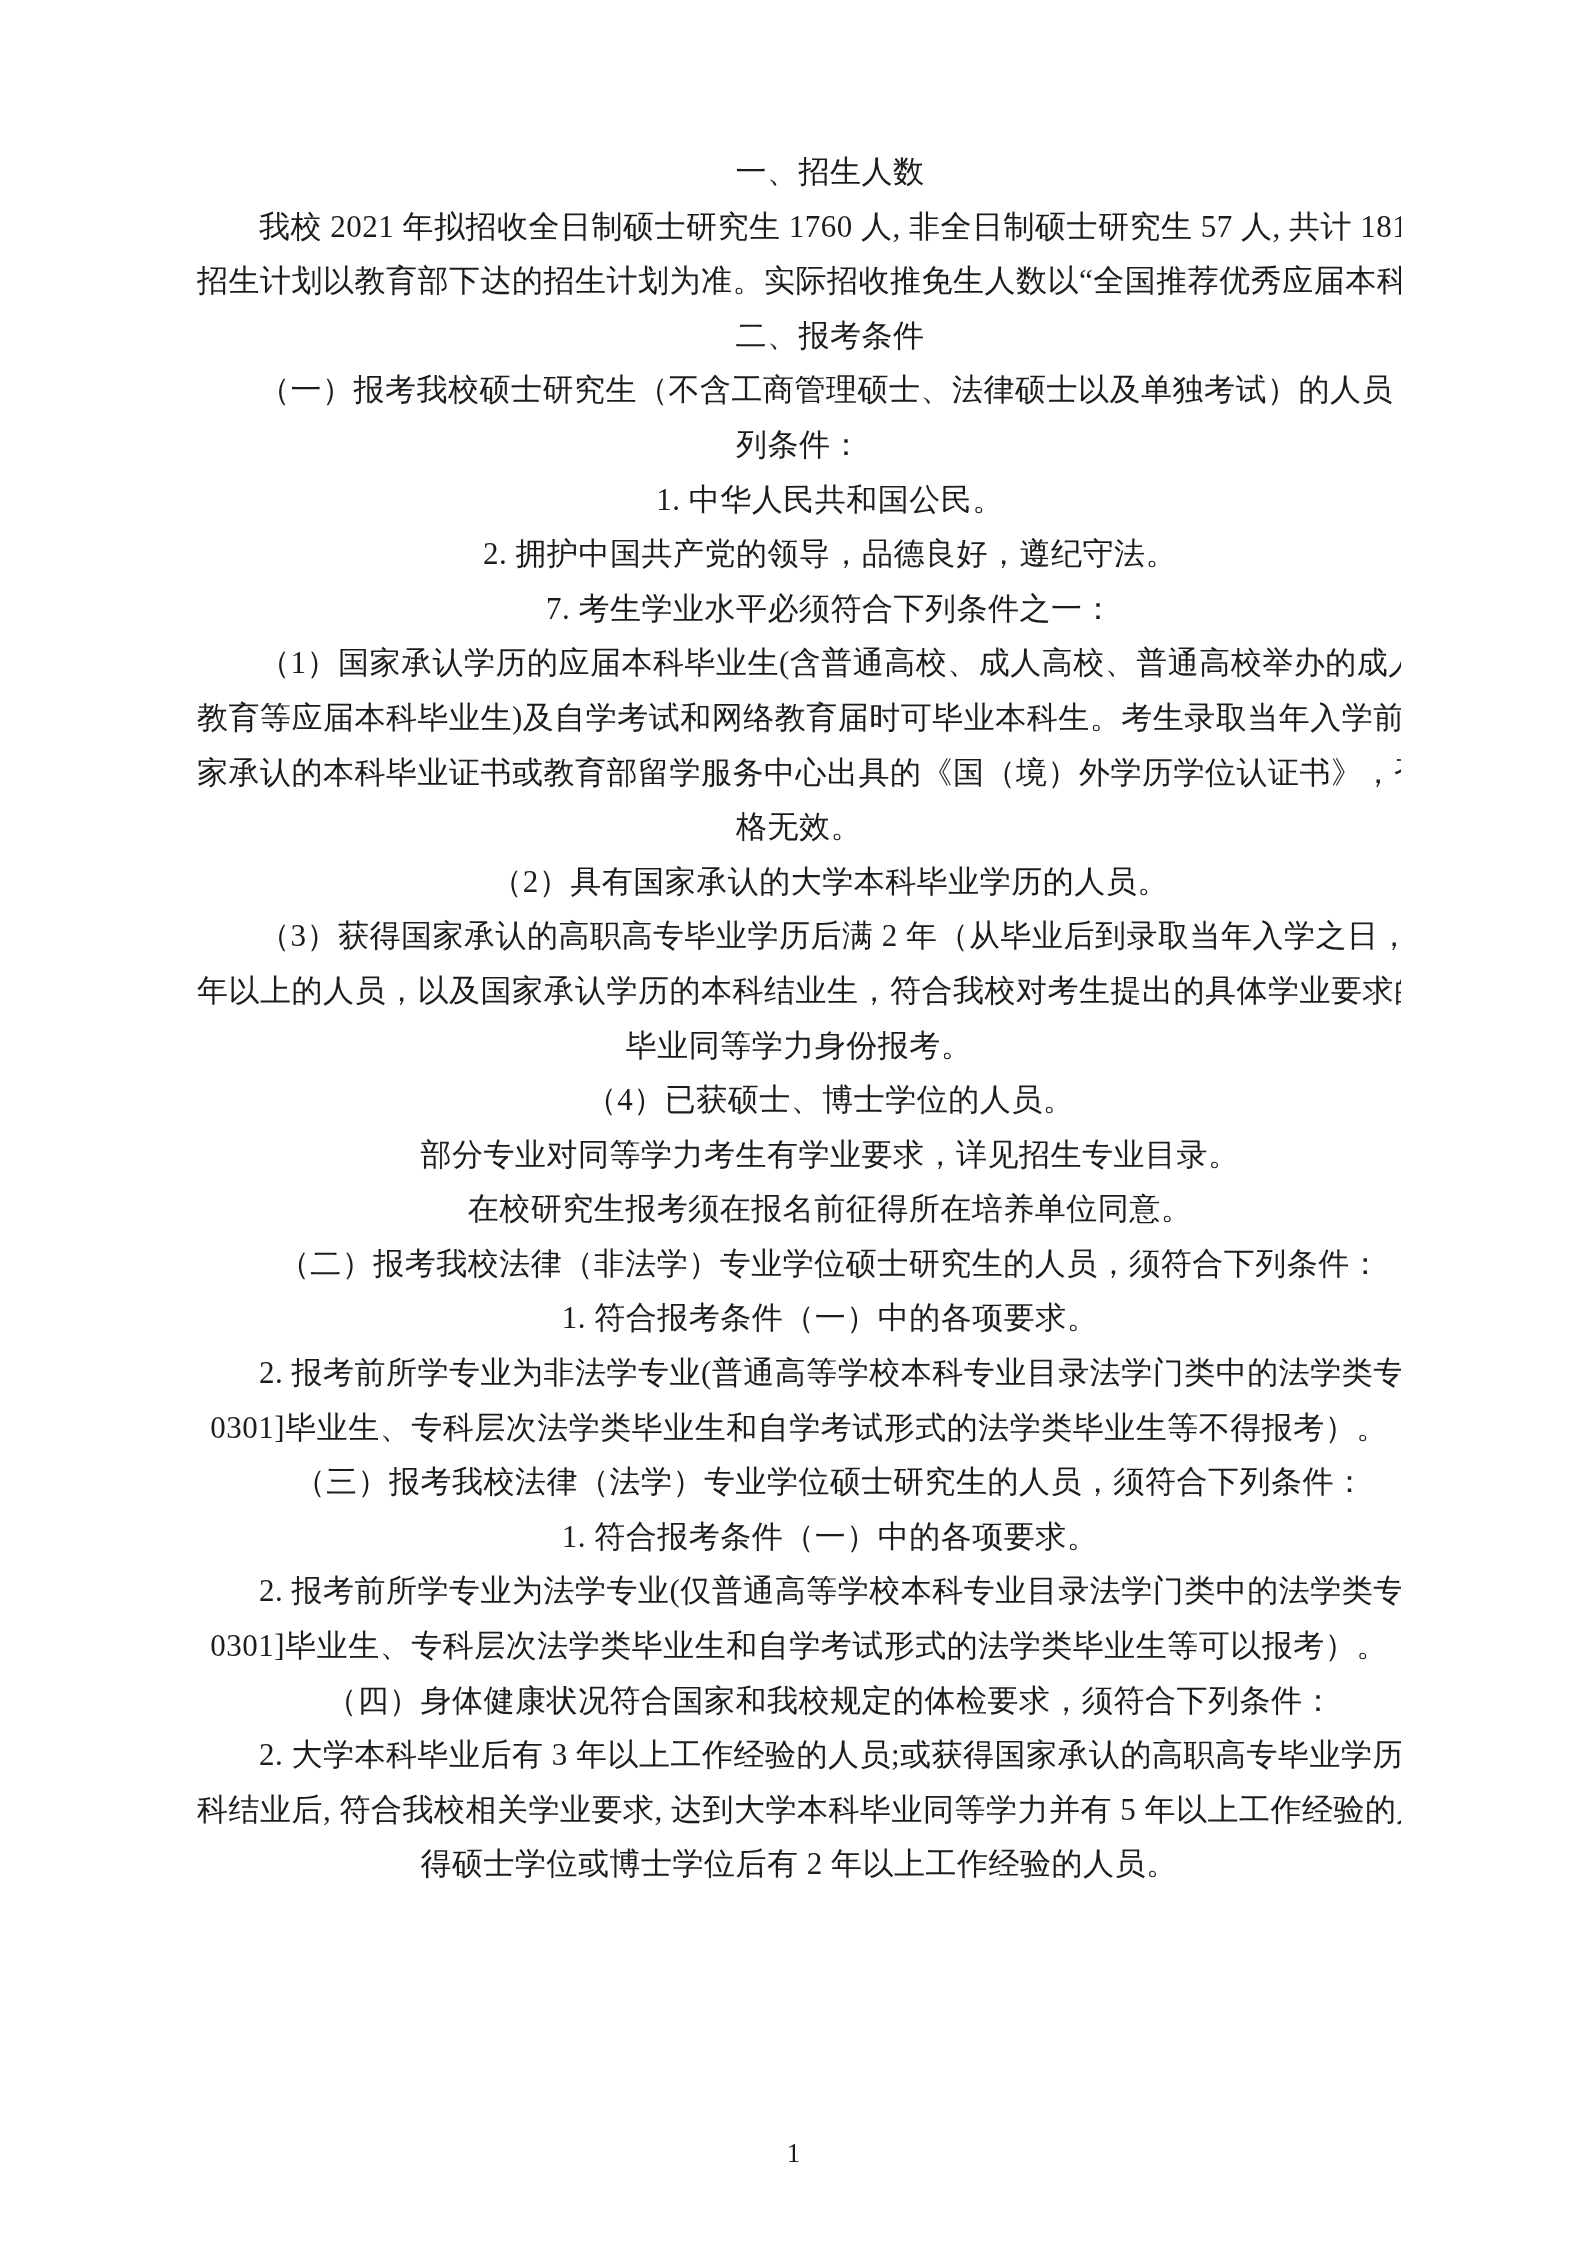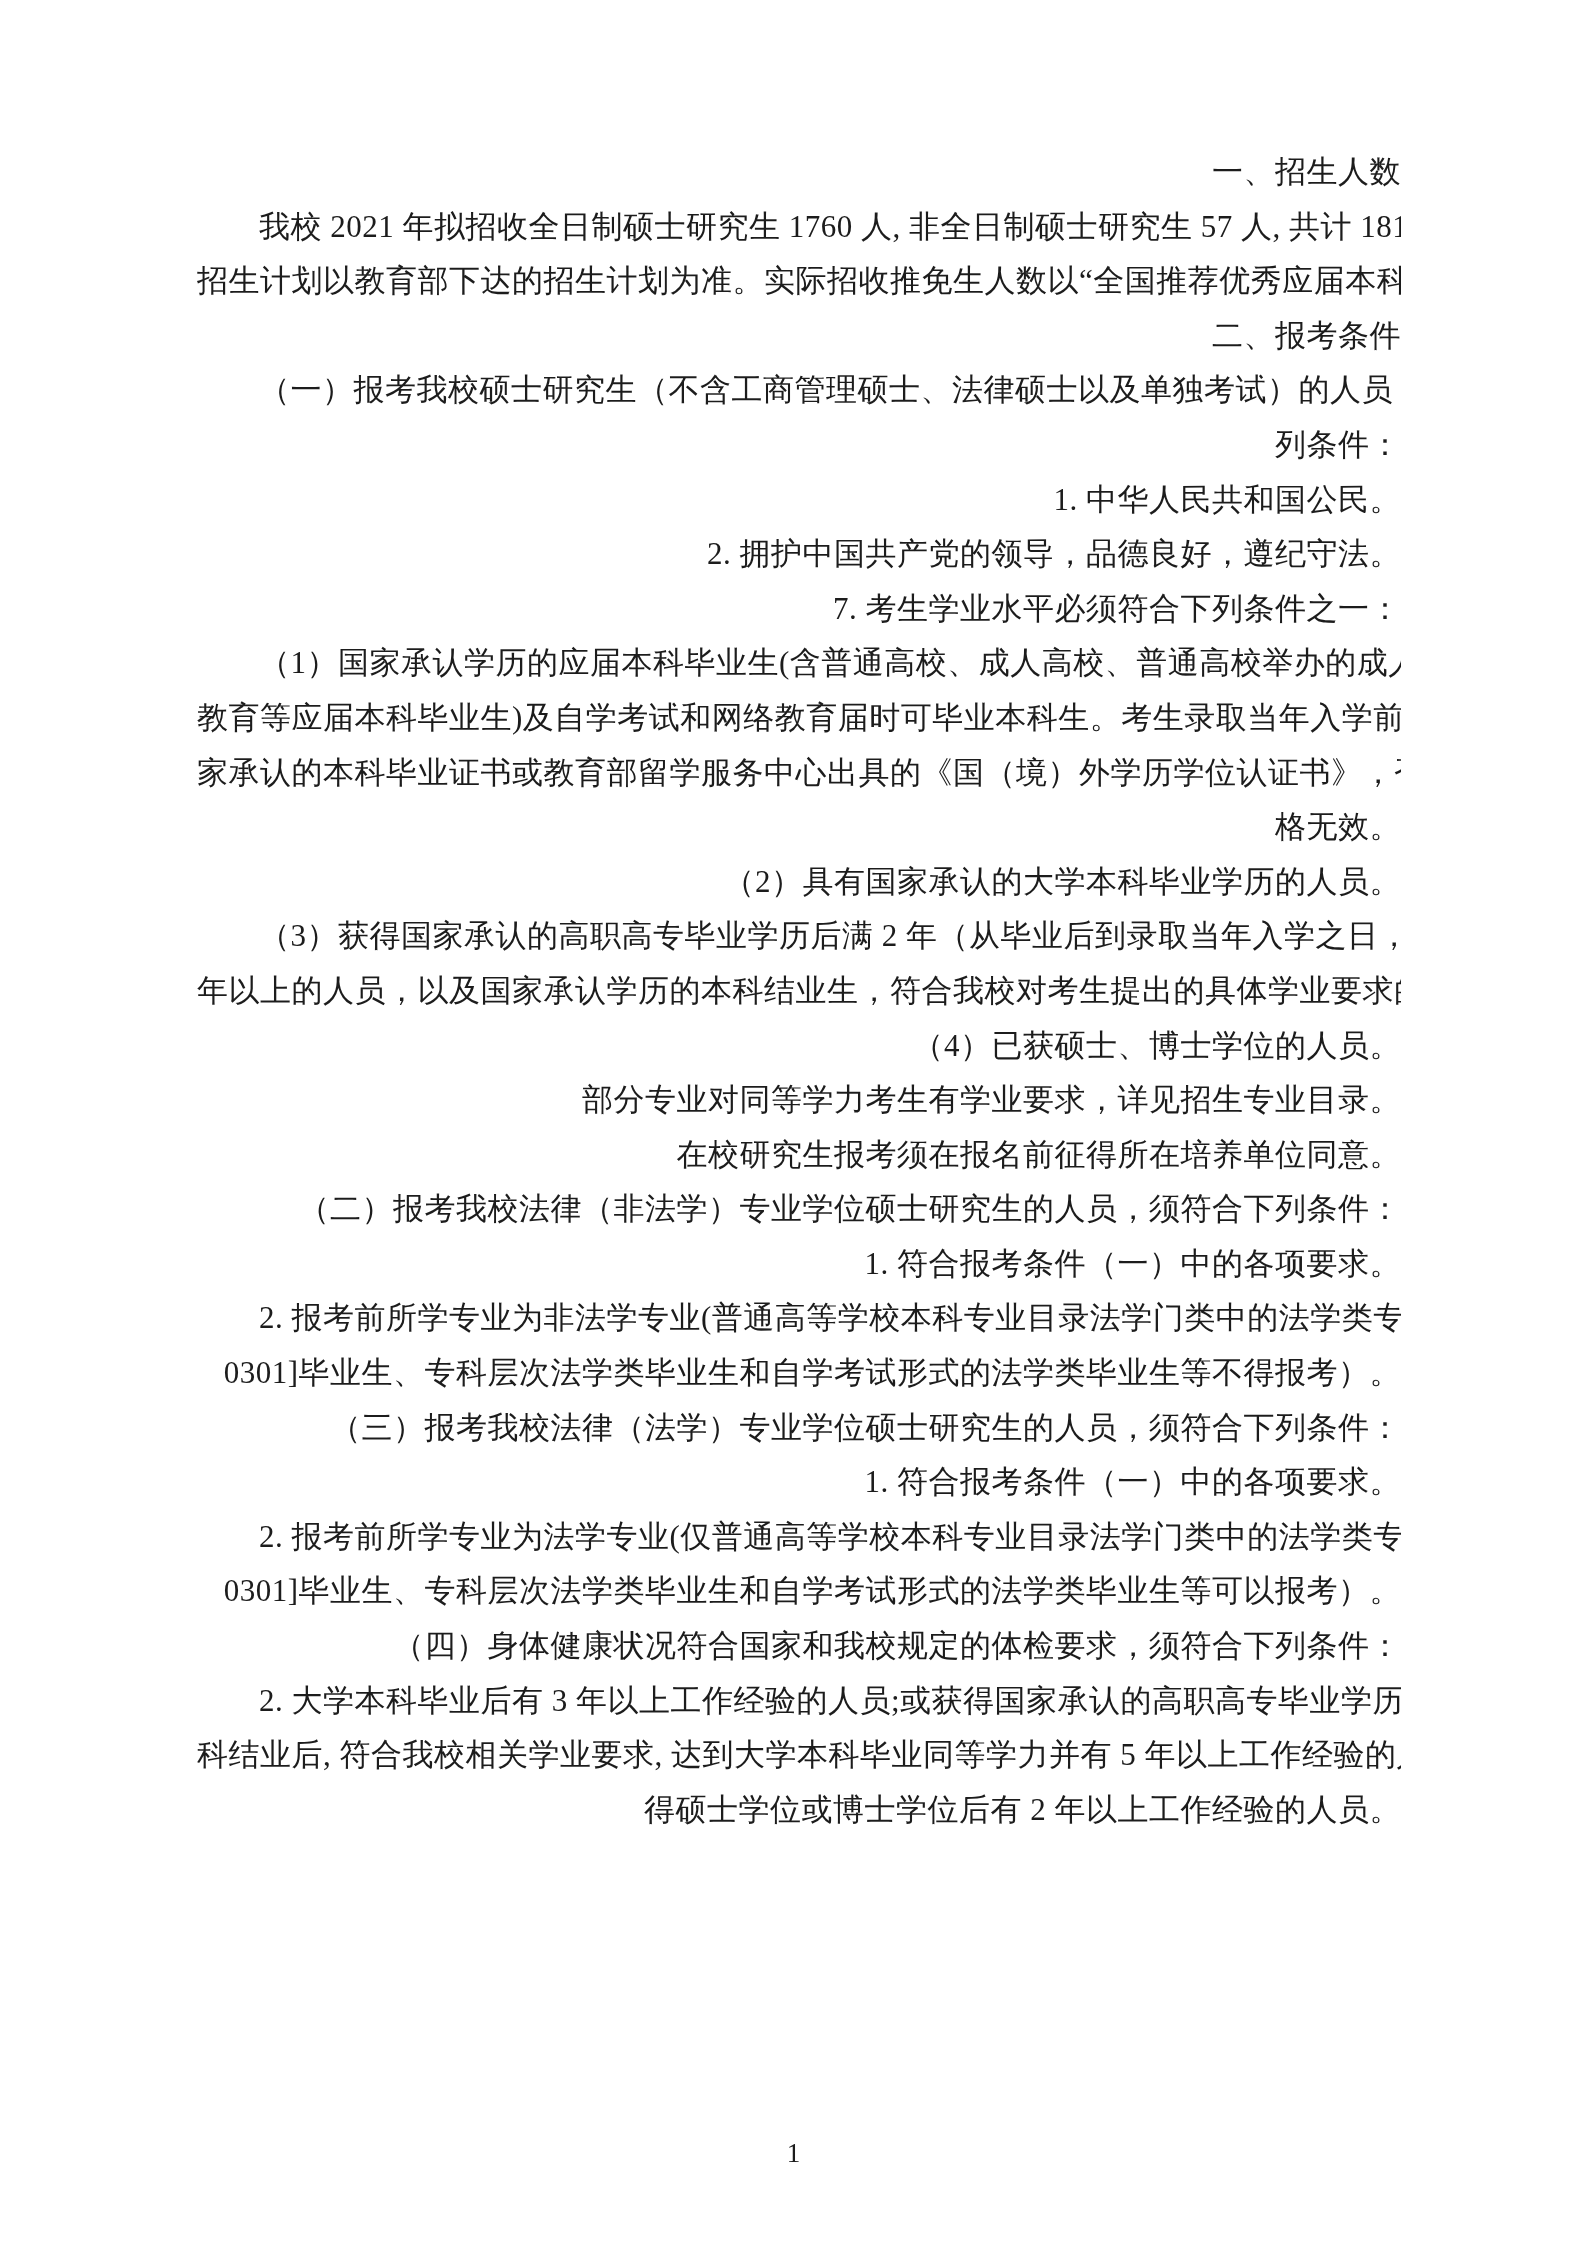--- a/index.html
+++ b/index.html
@@ -23,21 +23,21 @@
     top: 145px;
     width: 1204px;
   }
   .paragraph { display: block; }
   .line {
     height: 54.6px;
     line-height: 54.6px;
     font-size: 31px;
     white-space: nowrap;
     overflow: hidden;
-    text-align: right;
+    text-align: center;
     letter-spacing: 0.5px;
   }
   .line.first { text-indent: 2em; }
   
   .line.fill {
     text-align: justify;
     text-align-last: justify;
   }
   .page-number {
     position: absolute;
@@ -83,20 +83,21 @@
         <div class="line fill">教育等应届本科毕业生)及自学考试和网络教育届时可毕业本科生。考生录取当年入学前必须取得国</div>
         <div class="line fill">家承认的本科毕业证书或教育部留学服务中心出具的《国（境）外学历学位认证书》，否则录取资</div>
         <div class="line">格无效。</div>
       </div>
       <div class="paragraph">
         <div class="line first">（2）具有国家承认的大学本科毕业学历的人员。</div>
       </div>
       <div class="paragraph">
         <div class="line first fill">（3）获得国家承认的高职高专毕业学历后满 2 年（从毕业后到录取当年入学之日，下同）或 2</div>
         <div class="line fill">年以上的人员，以及国家承认学历的本科结业生，符合我校对考生提出的具体学业要求的，按本科</div>
+        <div class="line">毕业同等学力身份报考。</div>
       </div>
       <div class="paragraph">
         <div class="line first">（4）已获硕士、博士学位的人员。</div>
       </div>
       <div class="paragraph">
         <div class="line first">部分专业对同等学力考生有学业要求，详见招生专业目录。</div>
       </div>
       <div class="paragraph">
         <div class="line first">在校研究生报考须在报名前征得所在培养单位同意。</div>
       </div>

